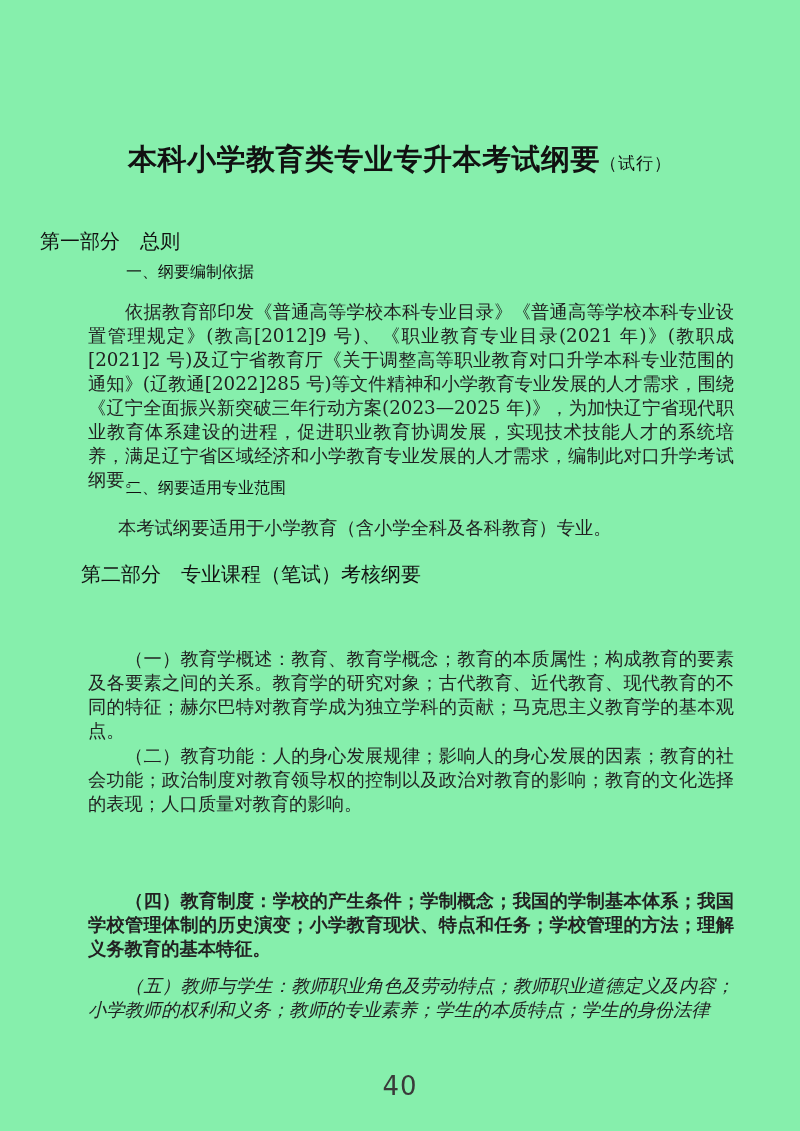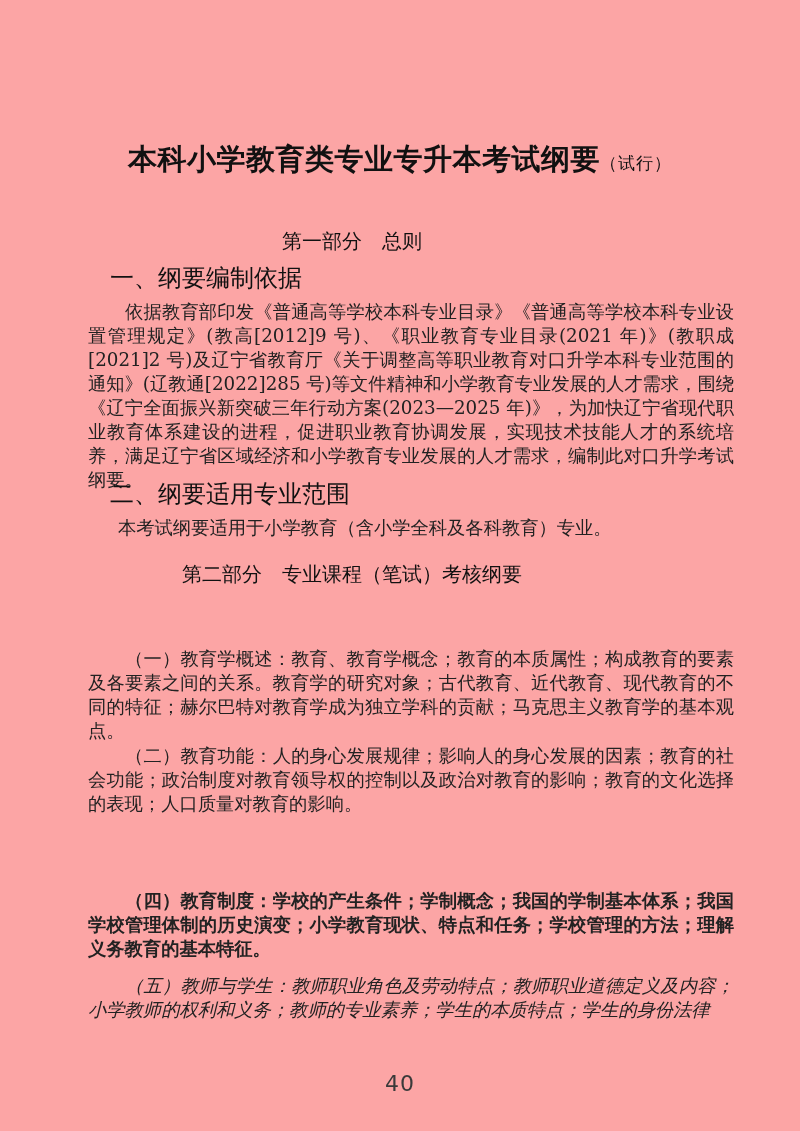--- a/index.html
+++ b/index.html
@@ -12,21 +12,21 @@
       height: 1131px;
       position: relative;
       overflow: hidden;
       color: #1a1a1a;
       font-family: "DejaVu Serif", "Liberation Serif", serif;
     }
     .page {
       position: absolute;
       left: 0; top: 0;
       width: 800px; height: 1131px;
-      background: #fca5a5;
+      background: #86efac;
     }
     .doc-title {
       position: absolute;
       left: 0; width: 800px;
       top: 140px;
       text-align: center;
       font-family: "DejaVu Sans", "Liberation Sans", sans-serif;
       font-weight: bold;
       font-size: 29px;
       letter-spacing: 0.5px;
@@ -34,31 +34,31 @@
       white-space: nowrap;
     }
     .doc-title .sub {
       font-size: 17px;
       font-weight: normal;
       letter-spacing: 1px;
     }
     .part-title {
       position: absolute;
       left: 0; width: 704px;
-      text-align: center;
       font-family: "DejaVu Sans", "Liberation Sans", sans-serif;
       font-size: 20px;
       color: #111;
       white-space: nowrap;
+      padding-left: 40px;
     }
     .section-heading {
       position: absolute;
-      left: 110px;
+      left: 126px;
       font-family: "DejaVu Sans", "Liberation Sans", sans-serif;
-      font-size: 24px;
+      font-size: 16px;
       color: #111;
       white-space: nowrap;
     }
     .body-text {
       position: absolute;
       left: 76px;
       width: 646px;
       font-size: 18.3px;
       line-height: 24px;
       color: #222;
@@ -68,21 +68,21 @@
     }
     .body-text.no-indent-single {
       text-indent: 30px;
     }
     .page-number {
       position: absolute;
       left: 0; width: 800px;
       top: 1071px;
       text-align: center;
       font-family: "DejaVu Sans", "Liberation Sans", sans-serif;
-      font-size: 22px;
+      font-size: 26px;
       color: #3a3a3a;
       letter-spacing: 1px;
     }
   </style>
 </head>
 <body>
 
 <div class="page">
 
   <div class="doc-title">
@@ -92,21 +92,21 @@
   <div class="part-title" style="top:228px;">第一部分　总则</div>
 
   <div class="section-heading" style="top:262px;">一、纲要编制依据</div>
 
   <p class="body-text" style="top:288px;">依据教育部印发《普通高等学校本科专业目录》《普通高等学校本科专业设置管理规定》(教高[2012]9 号)、《职业教育专业目录(2021 年)》(教职成[2021]2 号)及辽宁省教育厅《关于调整高等职业教育对口升学本科专业范围的通知》(辽教通[2022]285 号)等文件精神和小学教育专业发展的人才需求，围绕《辽宁全面振兴新突破三年行动方案(2023—2025 年)》，为加快辽宁省现代职业教育体系建设的进程，促进职业教育协调发展，实现技术技能人才的系统培养，满足辽宁省区域经济和小学教育专业发展的人才需求，编制此对口升学考试纲要。</p>
 
   <div class="section-heading" style="top:478px;">二、纲要适用专业范围</div>
 
   <p class="body-text no-indent-single" style="top:504px;">本考试纲要适用于小学教育（含小学全科及各科教育）专业。</p>
 
-  <div class="part-title" style="top:561px;">第二部分　专业课程（笔试）考核纲要</div>
+  <div class="part-title" style="top:561px;margin-left:41px;">第二部分　专业课程（笔试）考核纲要</div>
 
 
   <p class="body-text" style="top:732px;">（二）教育功能：人的身心发展规律；影响人的身心发展的因素；教育的社会功能；政治制度对教育领导权的控制以及政治对教育的影响；教育的文化选择的表现；人口质量对教育的影响。</p>
 
   <p class="body-text" style="top:635px;">（一）教育学概述：教育、教育学概念；教育的本质属性；构成教育的要素及各要素之间的关系。教育学的研究对象；古代教育、近代教育、现代教育的不同的特征；赫尔巴特对教育学成为独立学科的贡献；马克思主义教育学的基本观点。</p>
 
 
   <p class="body-text" style="top:877px;font-weight:bold;">（四）教育制度：学校的产生条件；学制概念；我国的学制基本体系；我国学校管理体制的历史演变；小学教育现状、特点和任务；学校管理的方法；理解义务教育的基本特征。</p>
 
   <p class="body-text" style="top:962px;font-style:italic;">（五）教师与学生：教师职业角色及劳动特点；教师职业道德定义及内容；小学教师的权利和义务；教师的专业素养；学生的本质特点；学生的身份法律</p>

